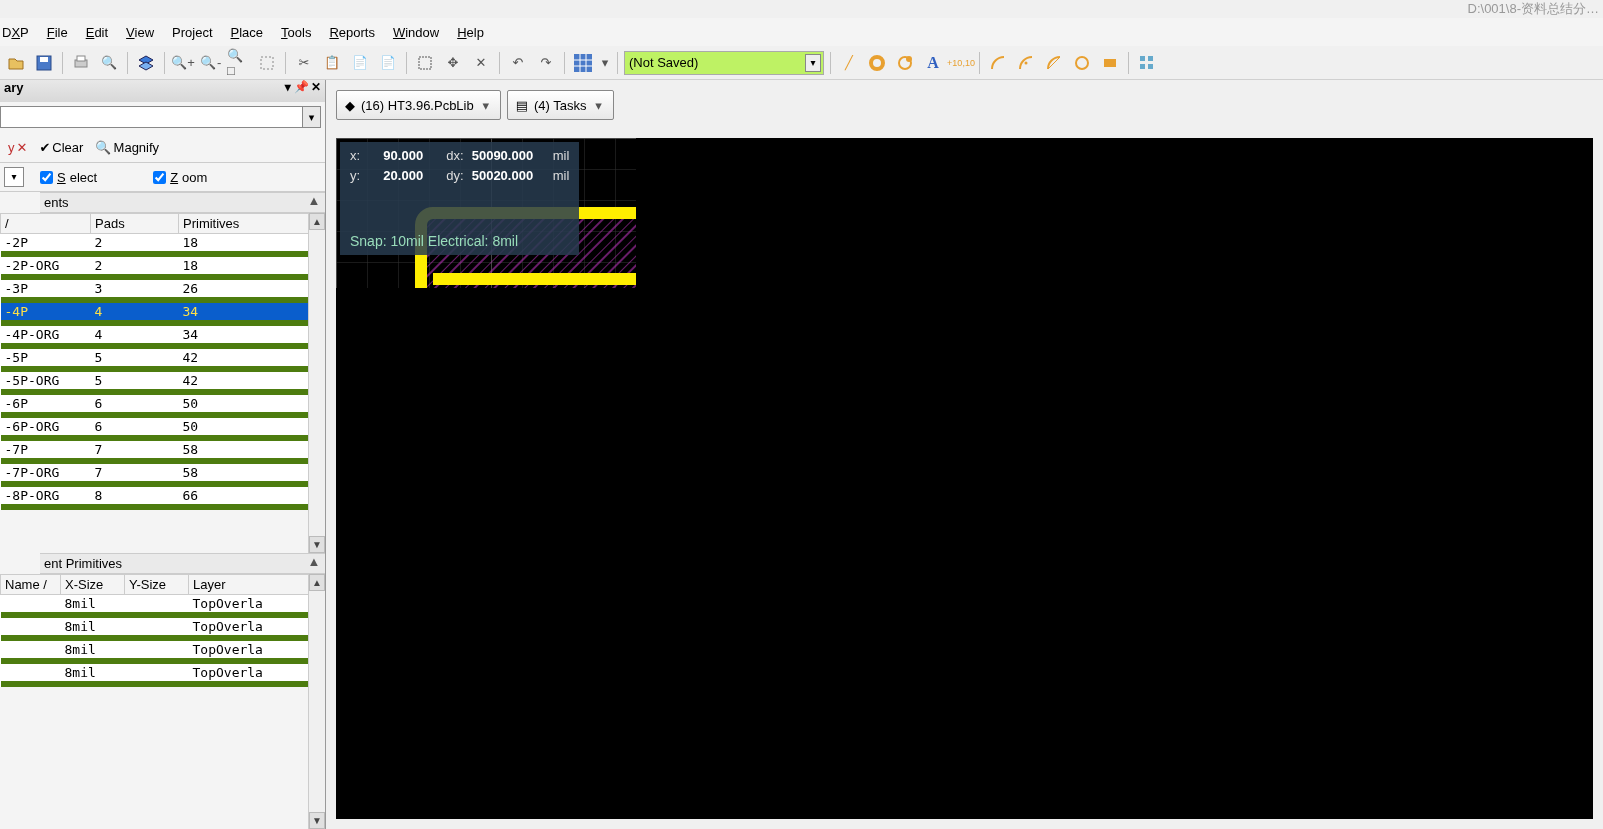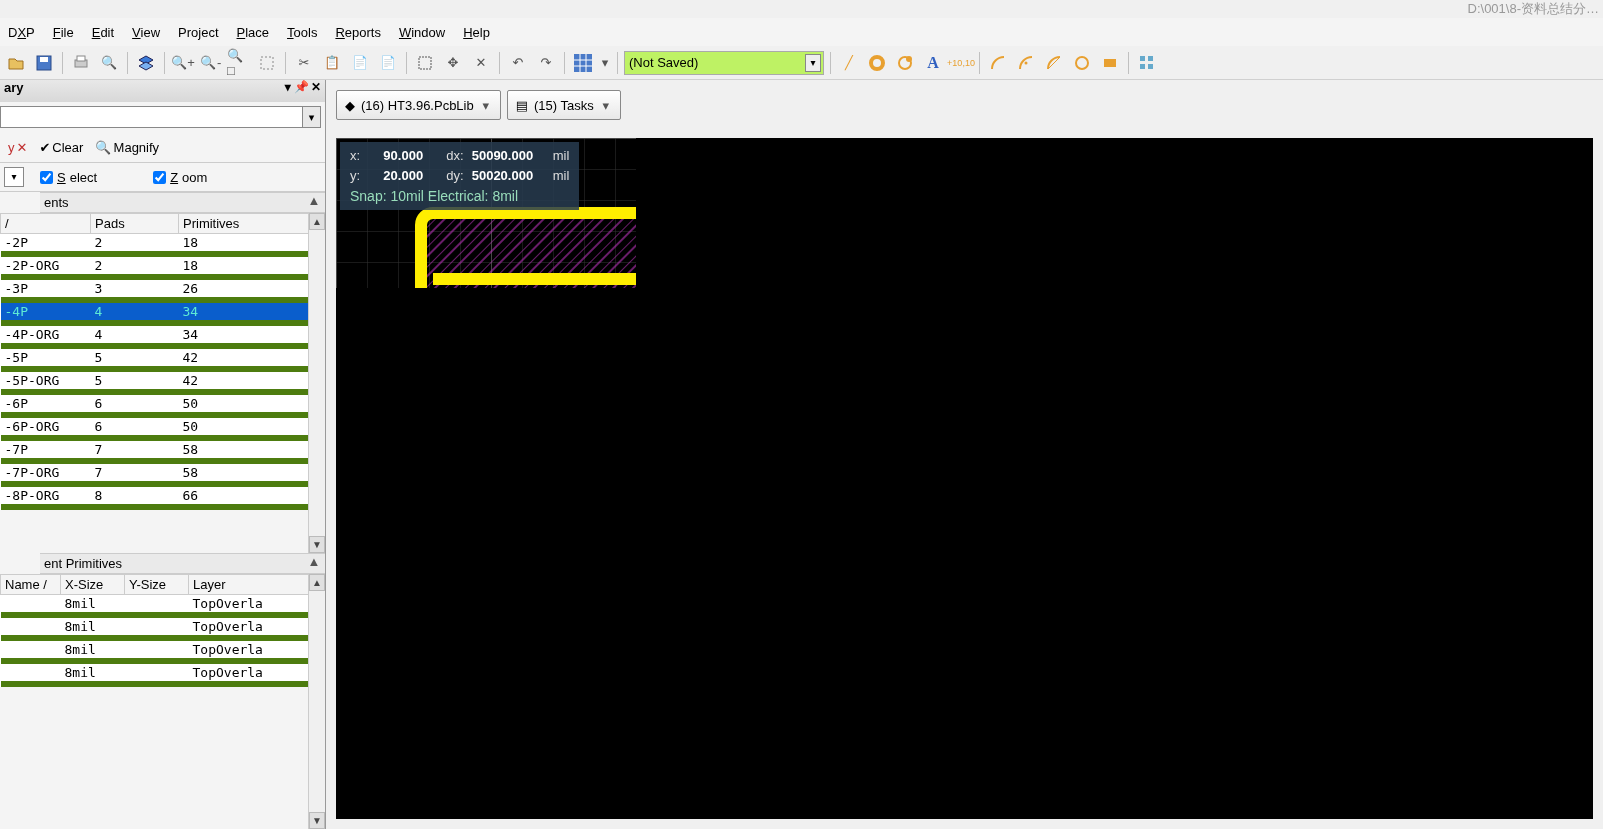--- a/index.html
+++ b/index.html
@@ -2,21 +2,21 @@
 <html><head>
 <meta charset="utf-8">
 <style>
   * { box-sizing: border-box; margin: 0; padding: 0; font-family: "Segoe UI", Tahoma, sans-serif; font-size: 13px; }
   body { width: 1603px; height: 829px; background: #f0f0f0; overflow: hidden; position: relative; }
 
   
   .path-bar { position: absolute; right: 0; top: 0; height: 18px; font-size: 12px; color: #999; padding-right: 4px; }
 
   
-  .menu-bar { position: absolute; left: 0; top: 18px; width: 100%; height: 28px; display: flex; align-items: center; gap: 18px; padding-left: 8px; background: #f4f4f4; }
+  .menu-bar { position: absolute; left: 0; top: 18px; width: 100%; height: 28px; display: flex; align-items: center; gap: 18px; padding-left: 2px; background: #f4f4f4; }
   .menu-bar .mitem { color:#000; cursor:default; }
   .menu-bar .mitem u { text-decoration: underline; }
 
   
   .toolbar { position:absolute; left:0; top:46px; width:100%; height:34px; background:#f0f0f0; display:flex; align-items:center; gap:4px; padding:0 4px; border-bottom:1px solid #d0d0d0;}
   .tbtn { width:24px; height:24px; display:flex; align-items:center; justify-content:center; color:#555; }
   .tsep { width:1px; height:22px; background:#c0c0c0; margin:0 2px; }
   .tcombo { height:24px; border:1px solid #aaa; background:#bef264; display:flex; align-items:center; padding:0 4px; min-width:200px; position:relative;}
   .tcombo .dd { position:absolute; right:2px; top:2px; width:16px; height:18px; border:1px solid #888; background:#eee; text-align:center; line-height:16px; font-size:10px;}
   .grid-icon-svg { width:18px; height:18px; }
@@ -37,35 +37,35 @@
 
   .lp-section-head { background:#eaeaea; padding:2px 4px; font-weight:normal; border-top:1px solid #ccc; border-bottom:1px solid #ccc; position:relative;margin-left:40px;}
   .lp-section-head .scrollhint { position:absolute; right:4px; top:0; width:14px; text-align:center; color:#555;}
   .grid-table { width:100%; border-collapse:collapse; background:#fff; }
   .grid-table th { text-align:left; font-weight:normal; border:1px solid #ccc; padding:2px 4px; background:#f4f4f4; font-size:13px;}
   .grid-table td { border-bottom:6px solid #4d7c0f; padding:1px 4px; font-family:Consolas,monospace; font-size:13px;}
   .grid-wrap { position:relative; overflow:hidden; }
   .grid-scroll { position:absolute; right:0; top:0; bottom:0; width:17px; background:#f0f0f0; border-left:1px solid #ccc;}
   .grid-scroll .arrow { position:absolute; left:0; width:100%; height:17px; background:#e0e0e0; text-align:center; line-height:15px; font-size:10px; color:#444; border:1px solid #bbb;}
   .grid-scroll .arrow.up{top:0;} .grid-scroll .arrow.down{bottom:0;}
-  tr.sel td { background:#0a5ecc; color:#5eead4; }
+  tr.sel td { background:#0a5ecc; color:#fde047; }
 
   
   .workspace { position:absolute; left:326px; top:80px; right:0; bottom:0; background:#f0f0f0; }
   .doc-tabs { height:50px; padding:8px 10px; display:flex; gap:6px; align-items:center; }
   .doc-tab { height:30px; border:1px solid #888; background:linear-gradient(#fff,#e8e8e8); display:flex; align-items:center; gap:6px; padding:0 8px; border-radius:2px;}
   .doc-tab .dd { width:12px; text-align:center; color:#555;}
 
   .canvas { position:absolute; left:10px; top:58px; right:10px; bottom:10px; background:#000; overflow:hidden;}
   .canvas .grid-svg { position:absolute; inset:0; }
 
   .coord-overlay { position:absolute; left:4px; top:4px; background:rgba(40,60,80,.85); color:#ddd; font-family:Arial; font-size:15px; padding:4px 10px; line-height:20px;}
   .coord-overlay .row { display:flex; gap:8px;}
   .coord-overlay b { font-weight:bold; color:#fff;}
-  .coord-overlay .snap { color:#9db; font-size:14px;}
+  .coord-overlay .snap { color:#9db; font-size:14px;margin-top:45px;}
   .fp-outline { stroke:#ffee00; stroke-width:12; fill:none; }
   .pad-hole { fill:#17a39a; }
   .pad-ann { fill:#c8c8c8; }
   .pad-ring { fill:none; stroke:#b030b0; stroke-width:8; }
   .pad-num { fill:#ffcc44; font: 44px Arial; text-anchor:middle; dominant-baseline:middle;}
   .hatch { stroke:#b030b0; stroke-width:1.2; }
 
 </style>
 </head>
 <body>
@@ -368,21 +368,21 @@
 
 <div class="workspace">
   <div class="doc-tabs">
     <div class="doc-tab">
       <span>◆</span>
       <span>(16) HT3.96.PcbLib</span>
         <span class="dd">▾</span>
     </div>
     <div class="doc-tab">
       <span>▤</span>
-      <span>(15) Tasks</span>
+      <span>(4) Tasks</span>
         <span class="dd">▾</span>
     </div>
   </div>
 
   <div class="canvas">
 
     <svg class="grid-svg">
       <defs>
         <pattern id="smallg" width="31" height="31" patternUnits="userSpaceOnUse">
           <path d="M31 0H0V31" fill="none" stroke="#333" stroke-width="1"></path>

